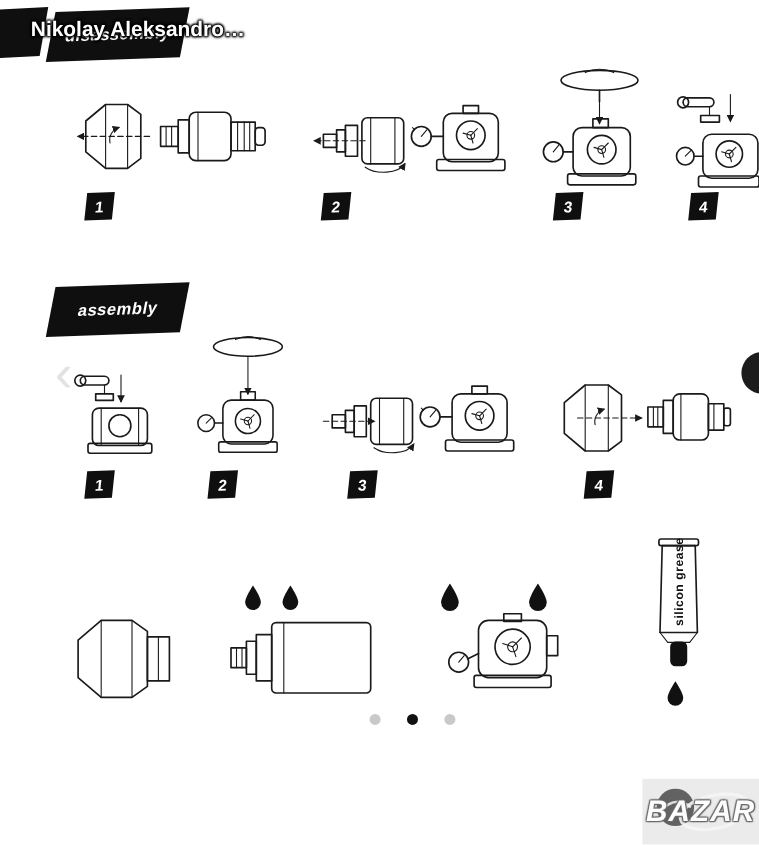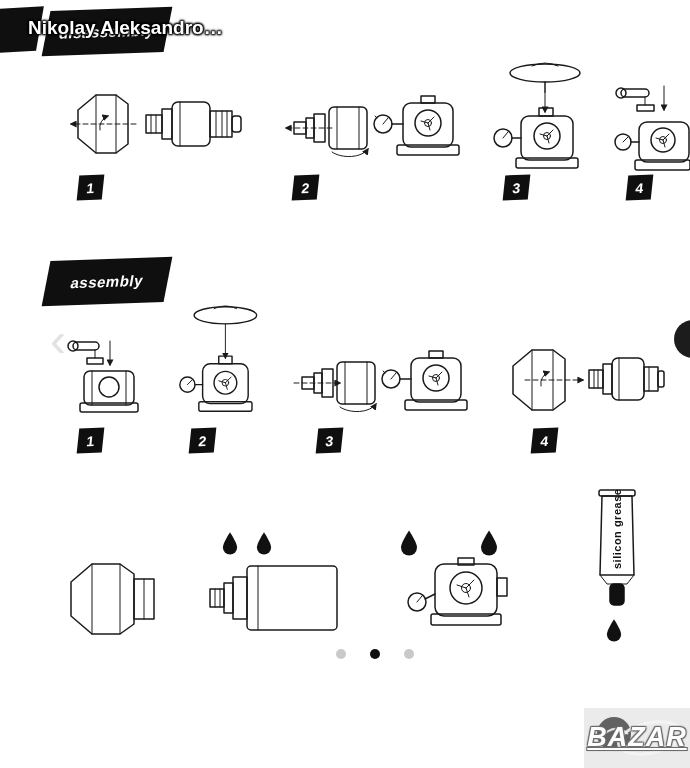--- a/index.html
+++ b/index.html
@@ -35,21 +35,21 @@
   .next-btn { position:absolute; left:674px; top:320px; width:38px; height:38px; border-radius:50%; background:#1c1c1c; cursor:pointer; }
   .dots { position:absolute; left:336px; top:649px; display:flex; gap:24px; }
   .dot { width:10px; height:10px; border-radius:50%; background:#c9c9c9; cursor:pointer; }
   .dot-active { background:#111111; }
 
   
   .watermark { position:absolute; left:584px; top:708px; width:106px; height:60px; background:#ebebeb; overflow:hidden; }
   .watermark svg { position:absolute; left:0; top:0; }
   .watermark .brand { position:absolute; left:0; right:0; top:14px; text-align:center; font-size:27px; font-weight:800; font-style:italic;
            color:#fdfdfd; letter-spacing:1px;
-           text-shadow:0 0 2px #777, 1px 1px 1px #666, -1px -1px 1px #666, 1px -1px 1px #666, -1px 1px 1px #666;text-decoration:underline; }
+           text-shadow:0 0 2px #777, 1px 1px 1px #666, -1px -1px 1px #666, 1px -1px 1px #666, -1px 1px 1px #666; }
 </style>
 </head>
 <body>
 
 <div id="screen">
 
   <svg width="0" height="0" style="position:absolute">
     <defs>
       <marker id="ah" viewBox="0 0 10 10" refX="8" refY="5" markerWidth="7" markerHeight="7" orient="auto-start-reverse">
         <path d="M0,0 L10,5 L0,10 Z" fill="#1a1a1a" stroke="none"></path>

